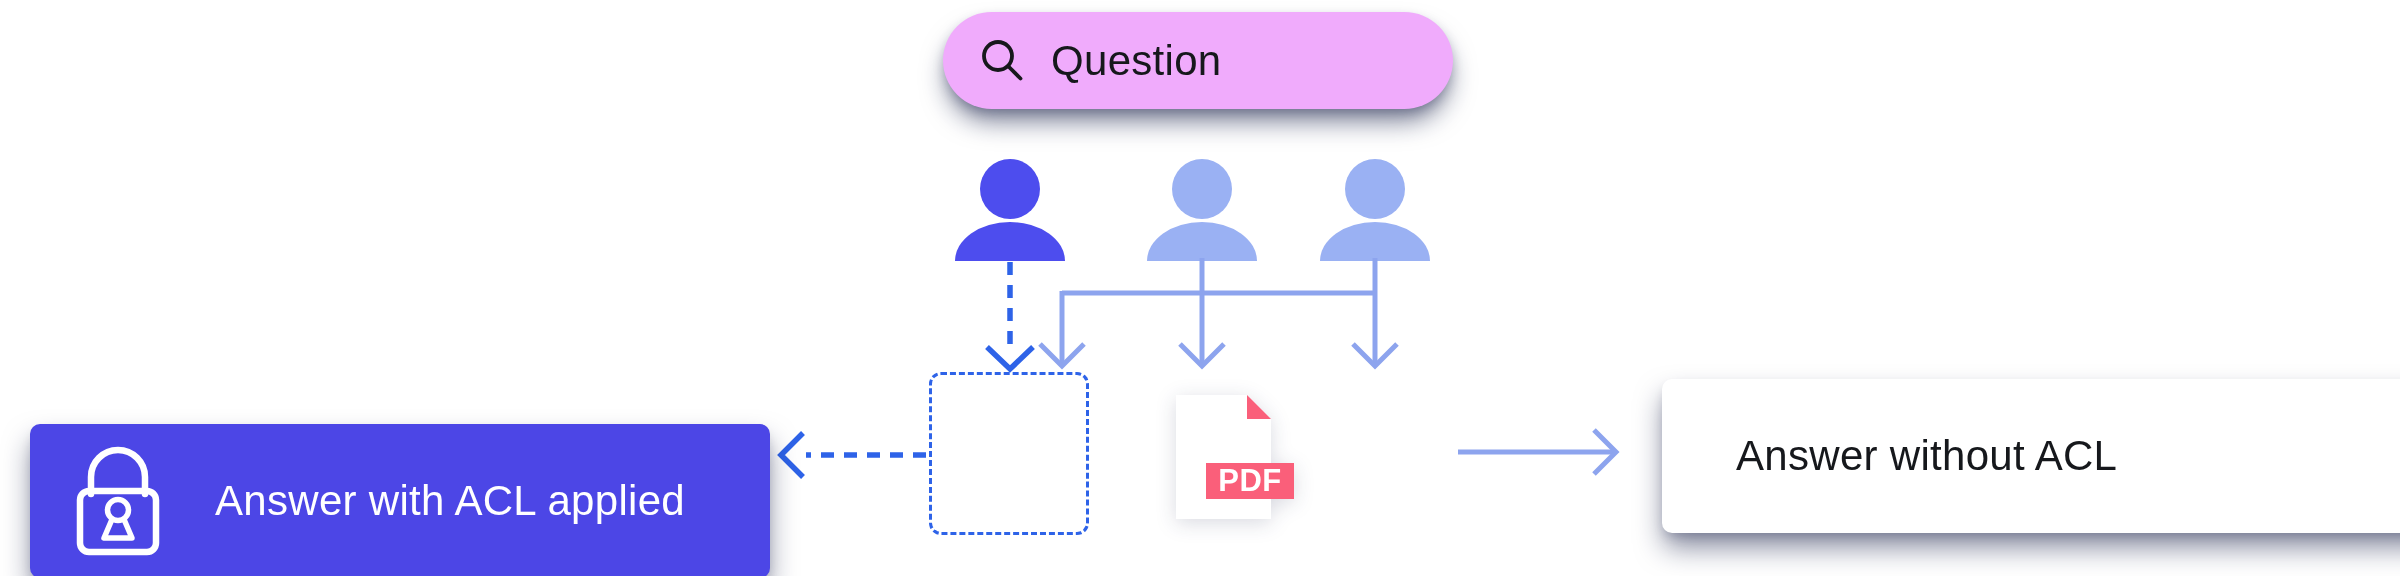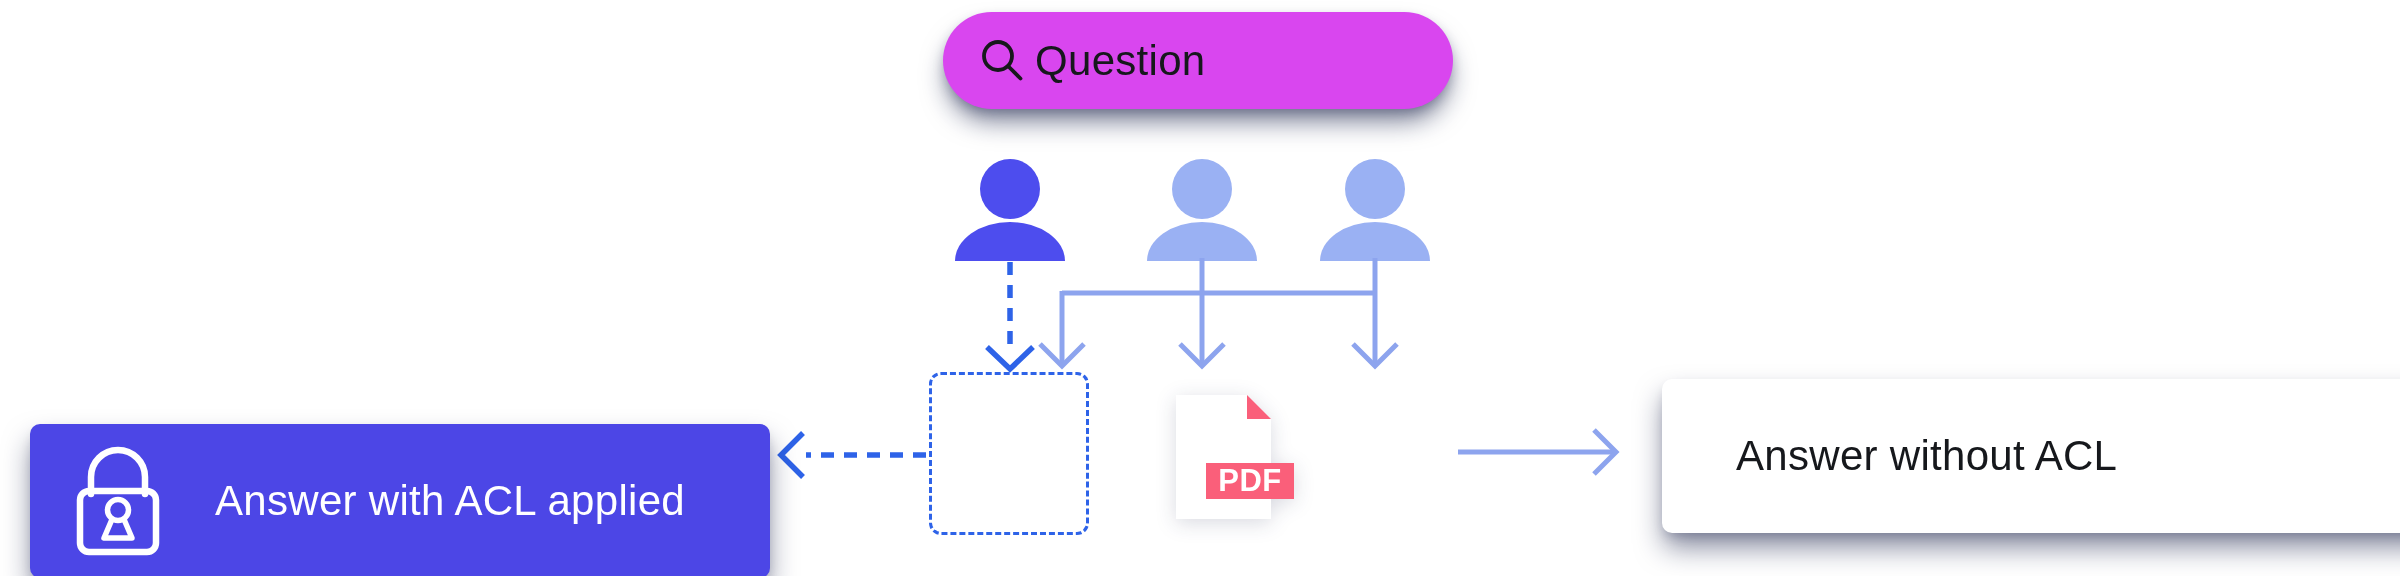--- a/index.html
+++ b/index.html
@@ -10,27 +10,27 @@
     background: #ffffff;
     overflow: hidden;
     font-family: "Liberation Sans", sans-serif;
   }
 
   
   .search-pill {
     position: absolute;
     left: 943px; top: 12px;
     width: 510px; height: 97px;
-    background: #d946ef;
+    background: #f0abfc;
     border-radius: 50px;
     display: flex;
     align-items: center;
     padding-left: 38px;
     box-sizing: border-box;
-    gap: 10px;
+    gap: 26px;
     box-shadow: 0 16px 26px -4px rgba(15,23,66,0.55), 0 5px 12px -2px rgba(15,23,66,0.25);
     text-align: center;
   }
   .search-pill svg { flex: 0 0 auto; }
   .search-text {
     font-size: 42px;
     color: #16181c;
     letter-spacing: 0.3px;
   }
 

